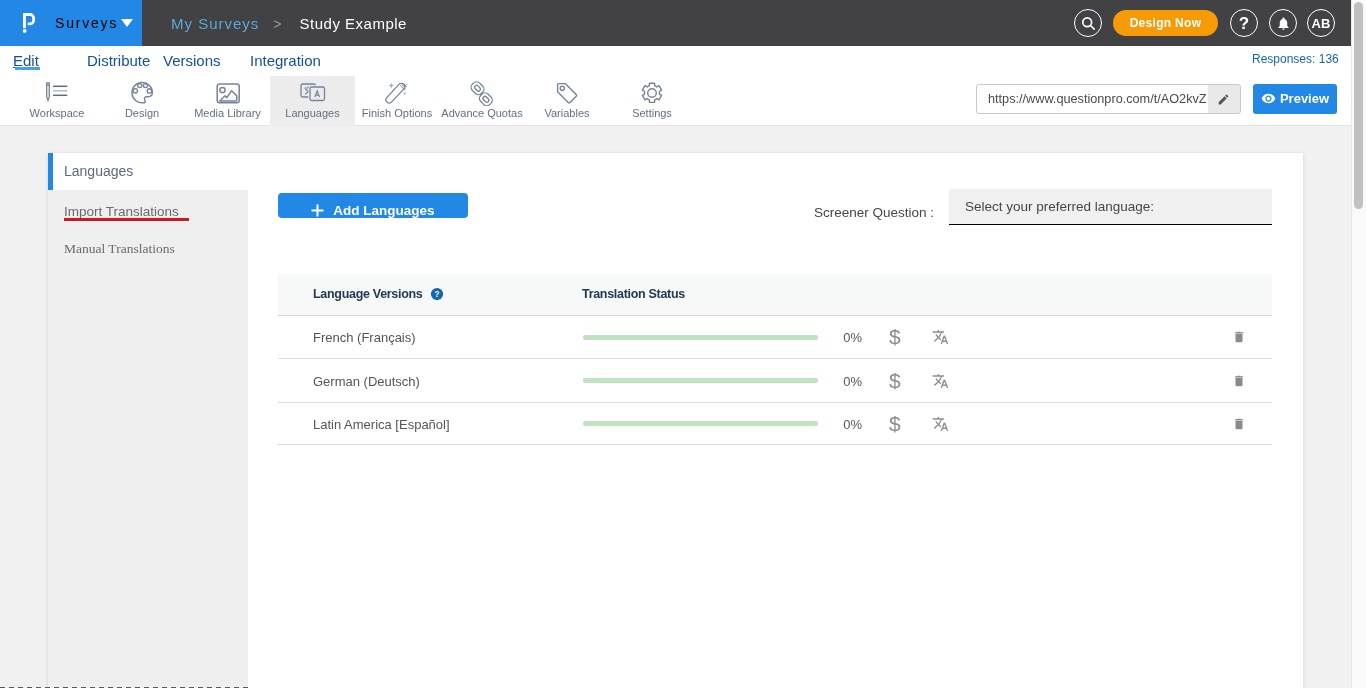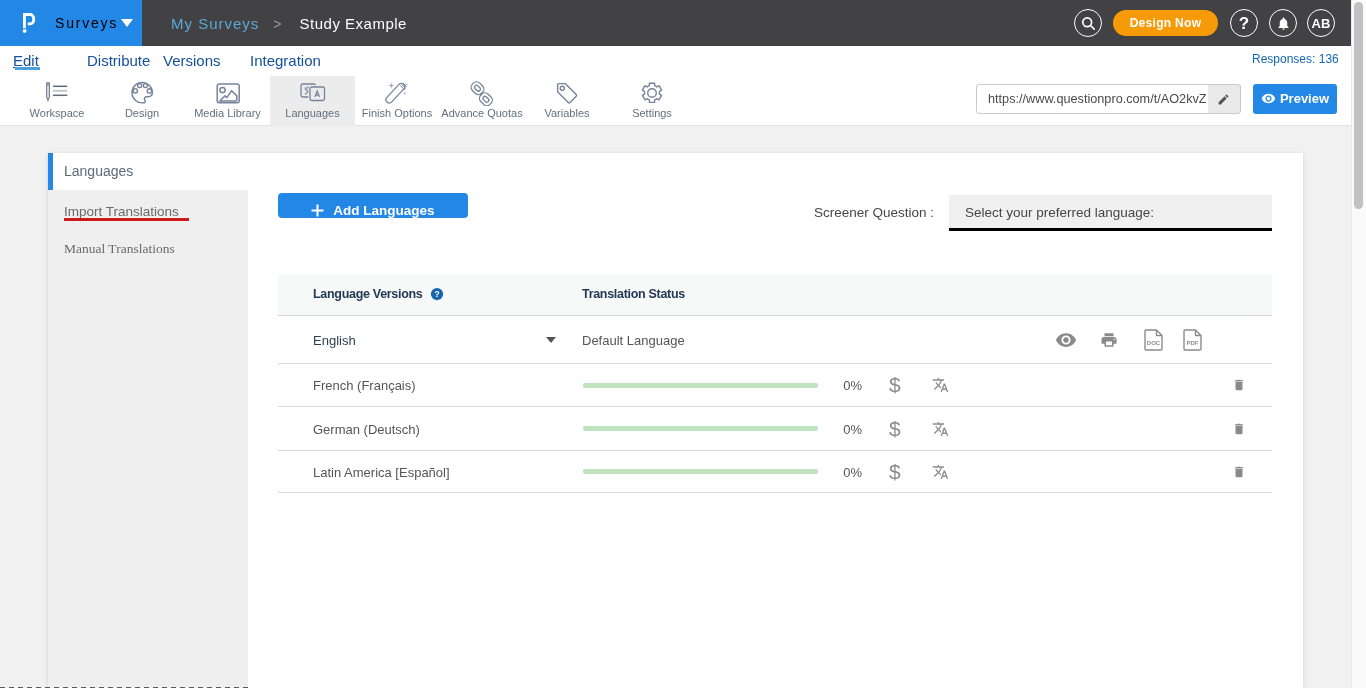--- a/index.html
+++ b/index.html
@@ -42,21 +42,21 @@
 
 #card { position:absolute; left:48px; top:153px; width:1255px; height:535px; background:#fff; box-shadow:0 1px 4px rgba(0,0,0,0.14); }
 #accent { position:absolute; left:0; top:0; width:5px; height:37px; background:#2387e6; }
 #cardtitle { position:absolute; left:16px; top:10px; font-size:14px; color:#5c6b7a; }
 #sidebar { position:absolute; left:0; top:37px; width:200px; height:498px; background:#efeff0; }
 #sidebar .item { position:absolute; left:16px; font-size:13.5px; color:#6a6a6a; }
 #sidebar .rul { position:absolute; left:16px; top:28px; width:125px; height:3px; background:#cc1a1a; }
 
 #addbtn { position:absolute; left:230px; top:40px; width:190px; height:25px; background:#2387e6; border-radius:4px; color:#fff; font-size:13.5px; font-weight:bold; text-align:center; line-height:35px; }
 #screener { position:absolute; left:556px; top:52px; font-size:13.5px; color:#464646; width:330px; text-align:right; }
-#selbox { position:absolute; left:901px; top:42px; width:323px; height:36px; background:#f0f0f0; border-bottom:3px solid #000000; font-size:13.5px; color:#464646; line-height:35px; padding-left:16px; }
+#selbox { position:absolute; left:901px; top:36px; width:323px; height:36px; background:#f0f0f0; border-bottom:1px solid #000000; font-size:13.5px; color:#464646; line-height:35px; padding-left:16px; }
 
 
 #table { position:absolute; left:230px; top:121px; width:994px; }
 #thead { position:relative; height:42px; background:#f7f8f8; border-bottom:1px solid #d5d5d5; font-weight:bold; font-size:12.5px; letter-spacing:-0.3px; color:#223a54; }
 #thead .c1 { position:absolute; left:35px; top:13px; }
 #thead .c2 { position:absolute; left:304px; top:13px; }
 .trow { position:relative; border-bottom:1px solid #dcdcdc; font-size:13px; color:#555; }
 .trow .name { position:absolute; left:35px; top:50%; transform:translateY(-50%); }
 .trow .nameb { color:#2c3e50; }
 .gbar { position:absolute; left:305px; top:50%; margin-top:-2.5px; width:235px; height:5px; background:#c0e3c0; border-radius:2px; }
@@ -214,41 +214,20 @@
   <div id="table">
     <div id="thead">
       <span class="c1">Language Versions
         <svg width="14" height="14" viewBox="0 0 24 24" style="vertical-align:-3px; margin-left:4px;">
             <circle cx="12" cy="12" r="10.5" fill="#1565b0"></circle>
             <text x="12" y="16.5" font-size="14.5" font-weight="bold" fill="#fff" text-anchor="middle" font-family="Liberation Sans">?</text>
           </svg>
       </span>
       <span class="c2">Translation Status</span>
     </div>
-    <div class="trow" style="height:48px;">
-      <span class="name nameb">English</span>
-      <svg class="ticon" style="left:268px;" width="10" height="6" viewBox="0 0 10 6">
-          <path d="M0 0 L10 0 L5 6 Z" fill="#555"></path>
-        </svg>
-      <span class="name" style="left:304px;">Default Language</span>
-      <svg class="ticon" style="left:777px;" width="22" height="15" viewBox="0 0 24 16">
-          <path d="M12 0.5C7 0.5 2.7 3.6 1 8c1.7 4.4 6 7.5 11 7.5s9.3-3.1 11-7.5C21.3 3.6 17 0.5 12 0.5zm0 12.5c-2.8 0-5-2.2-5-5s2.2-5 5-5 5 2.2 5 5-2.2 5-5 5zm0-8c-1.7 0-3 1.3-3 3s1.3 3 3 3 3-1.3 3-3-1.3-3-3-3z" fill="#8a8a8a"></path>
-        </svg>
-      <svg class="ticon" style="left:822px;" width="18" height="18" viewBox="0 0 24 24">
-          <path d="M19 8H5c-1.66 0-3 1.34-3 3v6h4v4h12v-4h4v-6c0-1.66-1.34-3-3-3zm-3 11H8v-5h8v5zm3-7c-.55 0-1-.45-1-1s.45-1 1-1 1 .45 1 1-.45 1-1 1zm-1-9H6v4h12V3z" fill="#8a8a8a"></path>
-        </svg>
-      <svg class="ticon" style="left:866px;" width="19" height="22" viewBox="0 0 19 22">
-        <path d="M2.2 1 L12.5 1 L18 6.5 L18 19.8 Q18 21 16.8 21 L2.2 21 Q1 21 1 19.8 L1 2.2 Q1 1 2.2 1 Z M12.5 1 L12.5 6.5 L18 6.5" fill="none" stroke="#8c8c8c" stroke-width="1.4" stroke-linejoin="round"></path>
-        <text x="9.5" y="16.2" font-size="6" font-weight="bold" fill="#8c8c8c" text-anchor="middle" font-family="Liberation Sans">DOC</text>
-      </svg>
-      <svg class="ticon" style="left:905px;" width="19" height="22" viewBox="0 0 19 22">
-        <path d="M2.2 1 L12.5 1 L18 6.5 L18 19.8 Q18 21 16.8 21 L2.2 21 Q1 21 1 19.8 L1 2.2 Q1 1 2.2 1 Z M12.5 1 L12.5 6.5 L18 6.5" fill="none" stroke="#8c8c8c" stroke-width="1.4" stroke-linejoin="round"></path>
-        <text x="9.5" y="16.2" font-size="6" font-weight="bold" fill="#8c8c8c" text-anchor="middle" font-family="Liberation Sans">PDF</text>
-      </svg>
-    </div>
     <div class="trow" style="height:43px;">
       <span class="name">French (Français)</span>
       <div class="gbar"></div>
         <span class="pct">0%</span>
         <span class="dol">$</span>
       <svg class="ticon" style="left:654px;" width="17" height="17" viewBox="0 0 24 24">
           <path d="M12.87 15.07l-2.54-2.51.03-.03c1.74-1.94 2.98-4.17 3.71-6.53H17V4h-7V2H8v2H1v1.99h11.17C11.5 7.92 10.44 9.75 9 11.35 8.07 10.32 7.3 9.19 6.69 8h-2c.73 1.63 1.73 3.17 2.98 4.56l-5.09 5.02L4 19l5-5 3.11 3.11.76-2.04zM18.5 10h-2L12 22h2l1.12-3h4.75L21 22h2l-4.5-12zm-2.62 7l1.62-4.33L19.12 17h-3.24z" fill="#8f8f8f"></path>
         </svg>
       <svg class="trash" width="14" height="16" viewBox="0 0 24 24">
           <path d="M6 19c0 1.1.9 2 2 2h8c1.1 0 2-.9 2-2V7H6v12zM19 4h-3.5l-1-1h-5l-1 1H5v2h14V4z" fill="#8a8a8a"></path>

